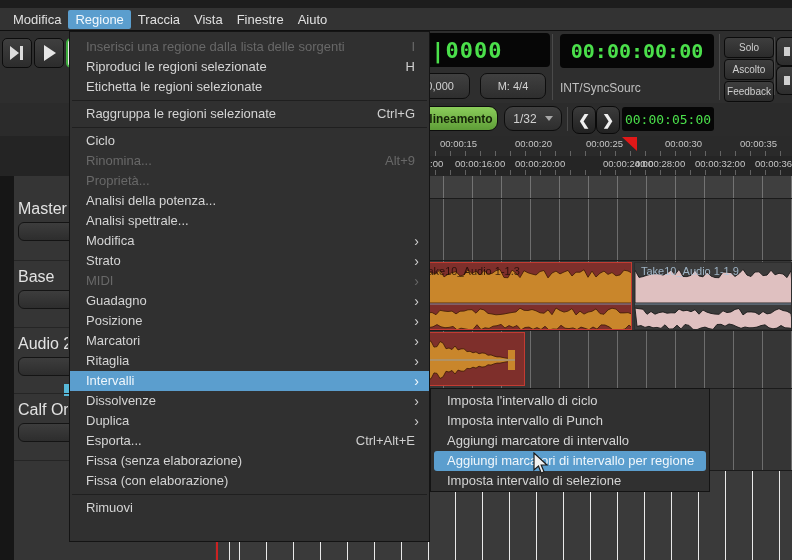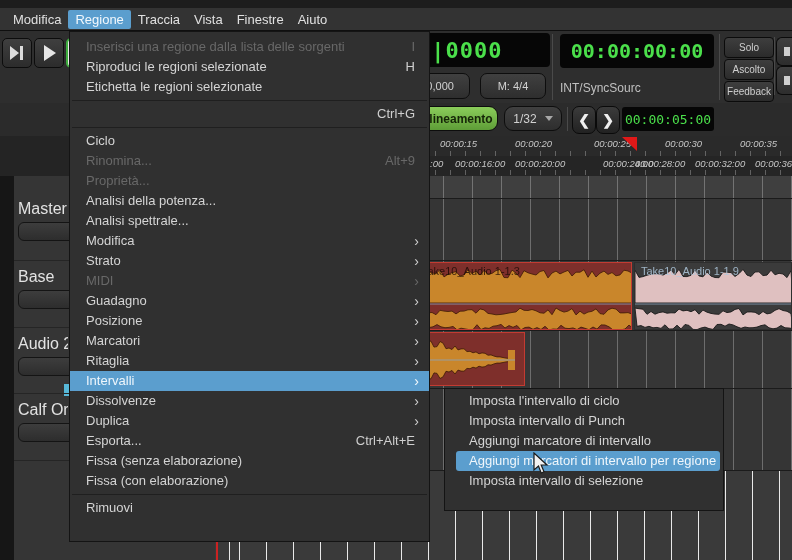--- a/index.html
+++ b/index.html
@@ -47,21 +47,21 @@
   
   .rulers{left:215px;top:136px;width:577px;height:40px;background:#2a2a2a;overflow:hidden;}
   .ruler-fill-left{left:0;top:136px;width:215px;height:40px;background:#242424;}
   .r-row{position:absolute;left:0;width:577px;height:20px;}
   .r-row.r1{top:0;background:#2a2a2a;border-bottom:1px solid #0c0c0c;
      background-image:repeating-linear-gradient(90deg,rgba(170,170,170,.45) 0 1px,transparent 1px 15px);
      background-size:100% 5px;background-repeat:no-repeat;background-position:10px 15px;}
   .r-row.r2{top:20px;background:#252525;border-bottom:1px solid #0c0c0c;
      background-image:repeating-linear-gradient(90deg,rgba(170,170,170,.45) 0 1px,transparent 1px 15px);
      background-size:100% 5px;background-repeat:no-repeat;background-position:10px 14px;}
-  .r-lab{position:absolute;top:2px;font-size:9.5px;color:#c6c6c6;white-space:nowrap;font-style:italic;}
+  .r-lab{position:absolute;top:2px;font-size:9.5px;color:#c6c6c6;white-space:nowrap;}
   .flag{position:absolute;width:15px;height:14px;background:#e01818;
         clip-path:polygon(0 0,100% 0,100% 100%);}
 
   
   .canvas{left:215px;top:176px;width:577px;height:384px;background:#373737;overflow:hidden;}
   .lane{position:absolute;left:0;width:577px;
         background-image:repeating-linear-gradient(90deg,rgba(200,200,200,.38) 0 1px,transparent 1px 29px);
         background-position-x:25px;}
   .lane.bright{background-image:repeating-linear-gradient(90deg,rgba(252,252,252,.9) 0 1px,transparent 1px 27px);
         background-position-x:24px;}
@@ -88,22 +88,22 @@
   .flabel{left:76px;top:80px;font-size:12px;color:#cfcfcf;}
   .shuttle{left:0;top:85px;width:13px;height:2px;background:#8f8f8f;}
   .libero{left:6px;top:109px;width:72px;height:24px;border-radius:5px;border:1px solid #0d0d0d;
           background:linear-gradient(#3c3c3c,#2b2b2b);color:#d6d6d6;font-size:12px;
           display:flex;align-items:center;padding-left:12px;box-sizing:border-box;}
   .leftfill{left:0;top:136px;width:69px;height:40px;background:#242424;}
 
   
   .menu-panel{left:69px;top:31px;width:361px;height:511px;background:#303030;border:1px solid #141414;
               box-sizing:border-box;padding-top:5px;z-index:10;}
-  .submenu-panel{left:444px;top:388px;width:280px;height:123px;background:#303030;border:1px solid #141414;
-              box-sizing:border-box;padding-top:2px;z-index:11;padding-left:8px;}
+  .submenu-panel{left:430px;top:388px;width:280px;height:104px;background:#303030;border:1px solid #141414;
+              box-sizing:border-box;padding-top:2px;z-index:11;}
   .menu-item{position:relative;height:20px;line-height:20px;font-size:13px;color:#d4d4d4;
              padding-left:16px;padding-right:10px;white-space:nowrap;}
   .menu-item .sc{position:absolute;right:14px;top:0;color:#cfcfcf;}
   .menu-item .arrow{position:absolute;right:10px;top:0;font-size:14px;color:#cfcfcf;}
   .menu-item.disabled, .menu-item.disabled .sc, .menu-item.disabled .arrow{color:#686868;}
   .menu-item.hl{background:#5b9ece;color:#eef6fc;}
   .menu-item.hl .arrow{color:#f4fafe;}
   .menu-item.hl-round{background:#5b9ece;color:#f0f7fc;border-radius:3px;margin:0 3px;padding-left:13px;}
   .menu-sep{height:7px;position:relative;}
   .menu-sep::after{content:"";position:absolute;left:2px;right:2px;top:3px;height:1px;background:#1f1f1f;}
@@ -176,21 +176,21 @@
     <div class="navbtn" style="left:572px;">❮</div>
     <div class="navbtn" style="left:596px;">❯</div>
     <div class="clockbox" style="left:622px;top:4px;width:92px;height:24px;font-size:13px;border-radius:3px;">00:00:05:00</div>
   </div>
 
   <div class="abs ruler-fill-left"></div>
   <div class="abs rulers">
     <div class="r-row r1" id="ruler-minsec">
         <span class="r-lab" style="left: 225px;">00:00:15</span>
         <span class="r-lab" style="left: 300px;">00:00:20</span>
-        <span class="r-lab" style="left: 379px; text-align: center;">00:00:25</span>
+        <span class="r-lab" style="left: 371px; text-align: center;">00:00:25</span>
         <span class="r-lab" style="left: 450px;">00:00:30</span>
         <span class="r-lab" style="left: 525px;">00:00:35</span>
       </div>
     <div class="r-row r2" id="ruler-timecode">
         <span class="r-lab" style="left: 215px;">:00</span>
         <span class="r-lab" style="left: 240px;">00:00:16:00</span>
         <span class="r-lab" style="left: 300px;">00:00:20:00</span>
         <span class="r-lab" style="left: 360px; margin-left: 28px;">00:00:24:00</span>
         <span class="r-lab" style="left: 420px;">00:00:28:00</span>
         <span class="r-lab" style="left: 480px;">00:00:32:00</span>
@@ -259,21 +259,21 @@
       <div class="th-sep" style="top: 284px;"></div>
     </div>
 
   <div class="abs leftfill"></div>
 
   <div class="abs menu-panel" id="region-menu">
       <div class="menu-item disabled"><span>Inserisci una regione dalla lista delle sorgenti</span><span class="sc">I</span></div>
       <div class="menu-item"><span>Riproduci le regioni selezionate</span><span class="sc">H</span></div>
       <div class="menu-item"><span>Etichetta le regioni selezionate</span></div>
       <div class="menu-sep"></div>
-      <div class="menu-item"><span class="sc">Ctrl+G</span></div>
+      <div class="menu-item"><span>Raggruppa le regioni selezionate</span><span class="sc">Ctrl+G</span></div>
       <div class="menu-sep"></div>
       <div class="menu-item"><span>Ciclo</span></div>
       <div class="menu-item disabled"><span>Rinomina...</span><span class="sc">Alt+9</span></div>
       <div class="menu-item disabled"><span>Proprietà...</span></div>
       <div class="menu-item"><span>Analisi della potenza...</span></div>
       <div class="menu-item"><span>Analisi spettrale...</span></div>
       <div class="menu-item"><span>Modifica</span><span class="arrow">›</span></div>
       <div class="menu-item"><span>Strato</span><span class="arrow">›</span></div>
       <div class="menu-item disabled"><span>MIDI</span><span class="arrow">›</span></div>
       <div class="menu-item"><span>Guadagno</span><span class="arrow">›</span></div>

